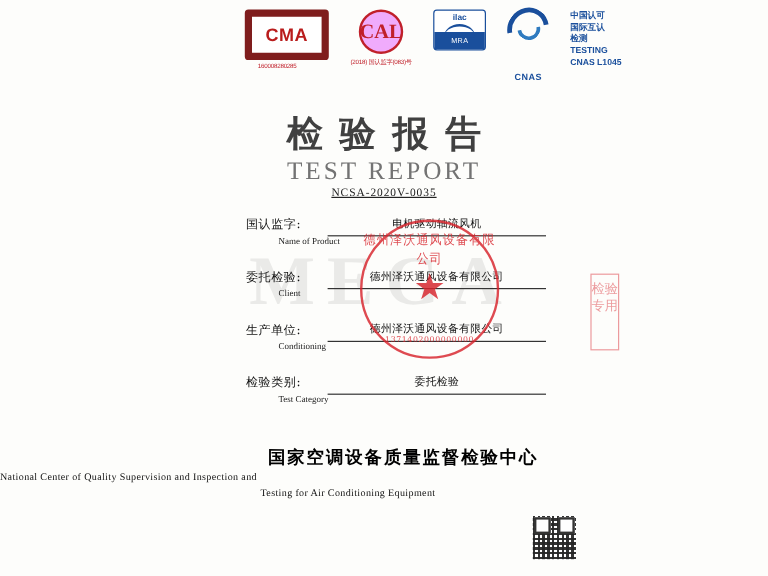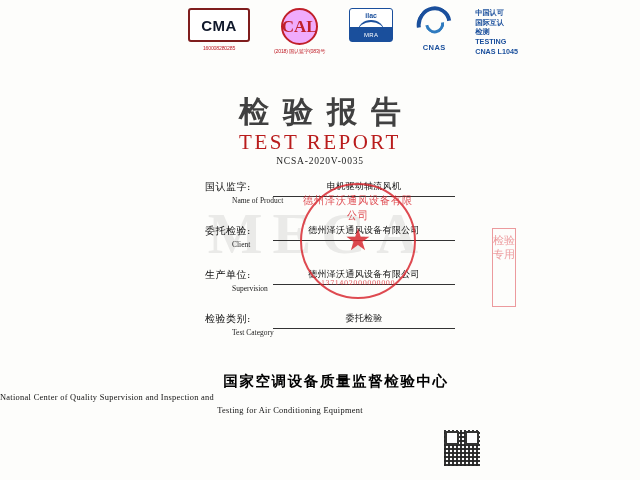--- a/index.html
+++ b/index.html
@@ -36,31 +36,32 @@
     display: flex;
     flex-direction: column;
     align-items: center;
     justify-content: flex-start;
   }
 
   
   .cma-box {
     width: 58px;
     height: 30px;
-    border: 2px solid #7f1d1d;
+    border: 6px solid #7f1d1d;
     border-radius: 3px;
     display: flex;
     align-items: center;
     justify-content: center;
-    color: #0f172a;
+    color: #b91c1c;
     font-family: "Liberation Sans", sans-serif;
     font-weight: bold;
     font-size: 15px;
     letter-spacing: 0.5px;
     background: #fff;
+    margin-left: 16px;
   }
   .cma-code {
     margin-top: 3px;
     font-size: 5.2px;
     color: #c0202a;
     font-family: "Liberation Sans", sans-serif;
     letter-spacing: -0.2px;
   }
 
   
@@ -150,21 +151,21 @@
     border-top-color: transparent;
     left: 4px;
     top: 4px;
   }
   .cnas-text {
     color: #1a4f9c;
     font-family: "Liberation Sans", sans-serif;
     font-size: 7.5px;
     font-weight: bold;
     letter-spacing: 0.4px;
-    margin-top: 3px;
+    margin-top: 20px;
   }
 
   
   .cnas-block {
     color: #1a4f9c;
     font-family: "Liberation Sans", sans-serif;
     font-size: 7.2px;
     line-height: 1.35;
     font-weight: bold;
     text-align: left;
@@ -185,33 +186,34 @@
     font-family: "DejaVu Serif", serif;
   }
   .title-en {
     position: absolute;
     top: 130px;
     left: 0;
     width: 640px;
     text-align: center;
     font-size: 21px;
     letter-spacing: 2.5px;
-    color: #b91c1c;
+    color: #737373;
     font-family: "Liberation Serif", serif;
   }
   .report-no {
     position: absolute;
     top: 156px;
     left: 0;
     width: 640px;
     text-align: center;
     font-size: 9.5px;
     letter-spacing: 0.8px;
     color: #222;
     font-family: "Liberation Serif", serif;
+    text-decoration: underline;
   }
 
   
   .fields {
     position: absolute;
     top: 180px;
     left: 205px;
     width: 250px;
   }
   .field-row {
@@ -347,21 +349,21 @@
     font-size: 6.5px;
     letter-spacing: 0.5px;
   }
 
   
   .side-seal {
     position: absolute;
     left: 492px;
     top: 228px;
     width: 24px;
-    height: 79px;
+    height: 64px;
     border: 1.5px solid #d8242c;
     opacity: 0.45;
     color: #d8242c;
     font-size: 11px;
     line-height: 1.25;
     text-align: center;
     padding-top: 5px;
     box-sizing: border-box;
     font-family: "DejaVu Serif", serif;
     pointer-events: none;
@@ -452,21 +454,21 @@
       <div class="field-label">
         <div class="label-cn">委托检验:</div>
         <div class="label-en">Client</div>
       </div>
       <div class="field-value">德州泽沃通风设备有限公司</div>
     </div>
 
     <div class="field-row">
       <div class="field-label">
         <div class="label-cn">生产单位:</div>
-        <div class="label-en">Supervision</div>
+        <div class="label-en">Conditioning</div>
       </div>
       <div class="field-value">德州泽沃通风设备有限公司</div>
     </div>
 
     <div class="field-row">
       <div class="field-label">
         <div class="label-cn">检验类别:</div>
         <div class="label-en">Test Category</div>
       </div>
       <div class="field-value">委托检验</div>

